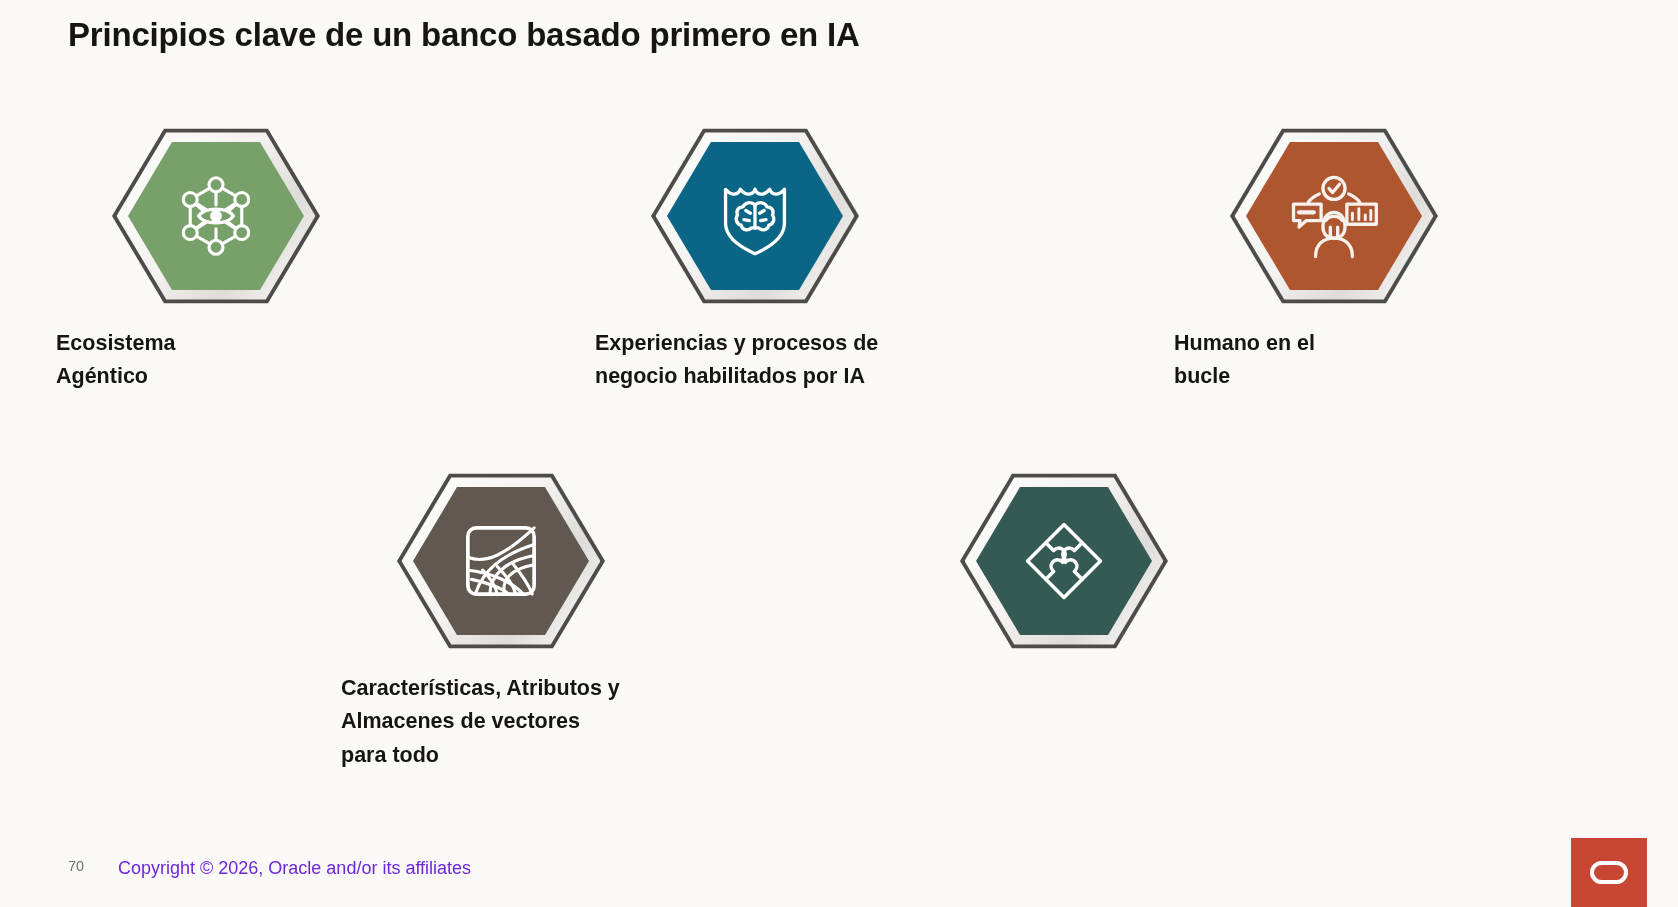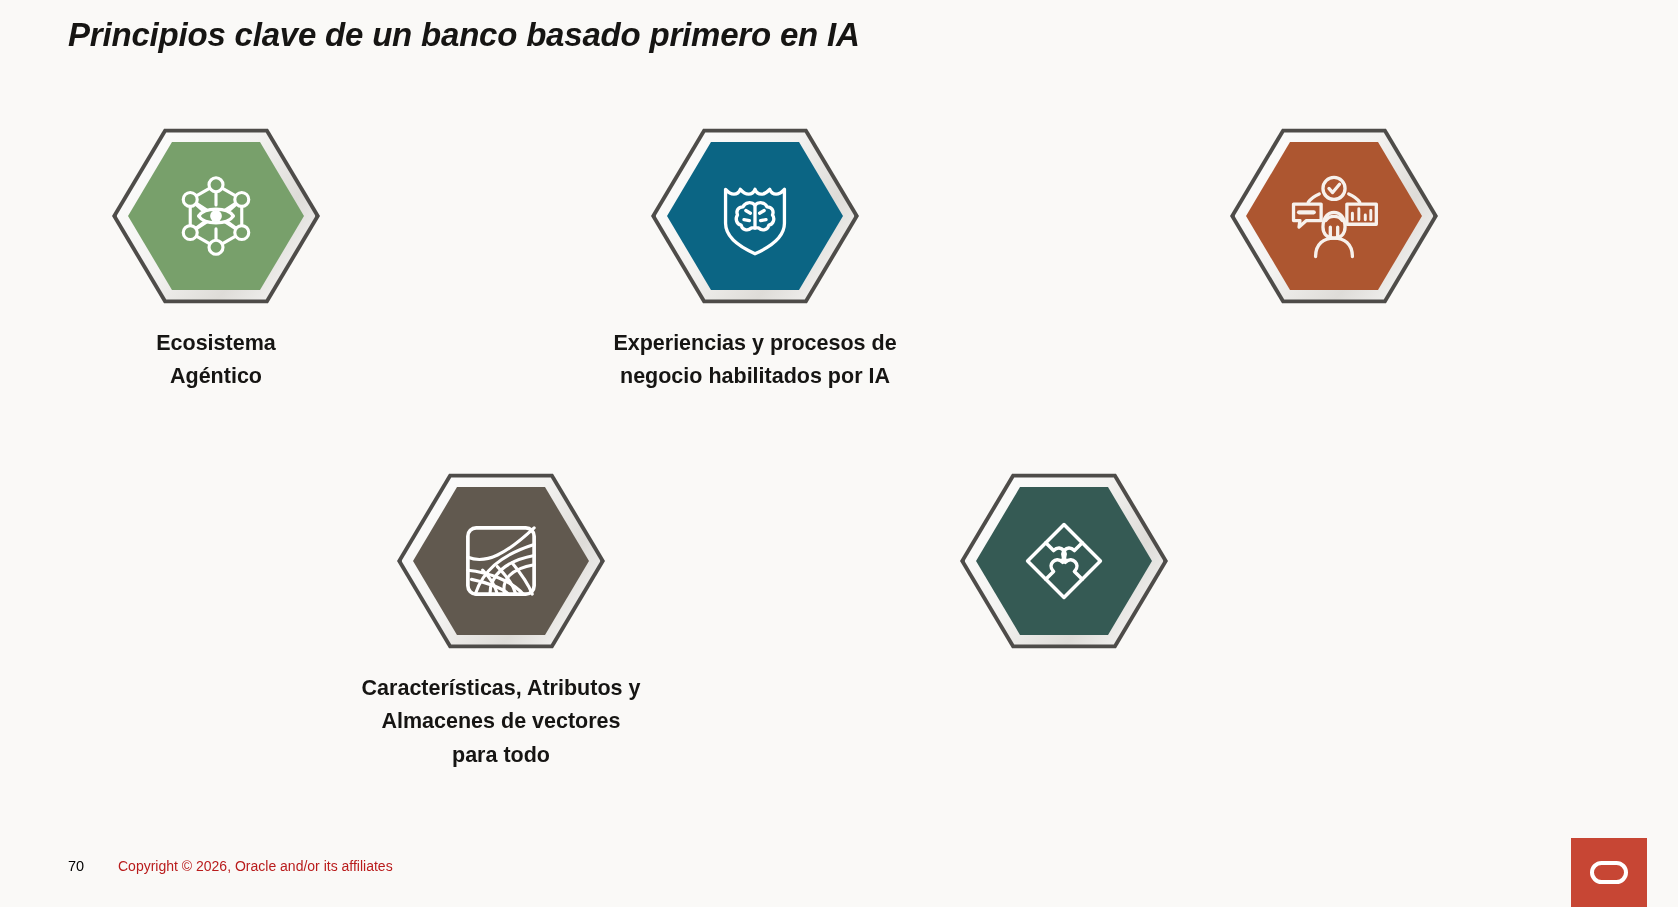--- a/index.html
+++ b/index.html
@@ -18,28 +18,27 @@
   
   #slide-title {
     position: absolute;
     left: 68px;
     top: 16px;
     font-size: 33px;
     font-weight: bold;
     color: #161513;
     letter-spacing: -0.2px;
     white-space: nowrap;
-    font-style: italic;
   }
 
   
   .hex-card {
     position: absolute;
     width: 320px;
-    text-align: center;
+    text-align: left;
   }
   .hex-wrap {
     position: relative;
     width: 208px;
     height: 182px;
     margin: 0 auto;
   }
 
   
   .hex-outer,
@@ -95,28 +94,28 @@
   #card-2 { left: 1174px; top: 125px; }
   #card-3 { left: 341px; top: 470px; }
   #card-4 { left: 904px; top: 470px; }
 
   
   #footer-page {
     position: absolute;
     left: 68px;
     top: 858px;
     font-size: 14.5px;
-    color: #000000;
+    color: #737373;
   }
   #footer-copyright {
     position: absolute;
     left: 118px;
     top: 858px;
-    font-size: 14px;
-    color: #b91c1c;
+    font-size: 18px;
+    color: #6d28d9;
   }
 
   
   #oracle-logo {
     position: absolute;
     left: 1571px;
     top: 838px;
     width: 76px;
     height: 69px;
     background: #c74634;
@@ -209,20 +208,22 @@
         <rect x="64" y="37" width="32" height="22"></rect>
         <path d="M70 54 L70 47 M77 54 L77 42 M84 54 L84 49 M90 54 L90 44" stroke-width="3.2"></path>
 
         <path d="M38 62 C38 51 44 46 50 46 C56 46 62 51 62 62 C62 70 57 74 50 74 C43 74 38 70 38 62 Z"></path>
         <path d="M41 55 C45 49 55 49 59 55"></path>
         <path d="M46 62 L46 72 M54 62 L54 72"></path>
         <path d="M30 94 C30 80 39 74 50 74 C61 74 70 80 70 94"></path>
       </svg>
     </div>
   </div>
+  <div class="hex-label">Humano en el
+bucle</div>
 </div>
 
 <div class="hex-card" id="card-3">
   <div class="hex-wrap">
     <div class="hex-outer"></div>
     <div class="hex-mid"></div>
     <div class="hex-fill" style="background:#61594f"></div>
     <div class="hex-icon">
       <svg viewBox="0 0 100 100" fill="none" stroke="#ffffff" stroke-width="4" stroke-linecap="round" stroke-linejoin="round">
         <rect x="14" y="14" width="72" height="72" rx="9"></rect>

